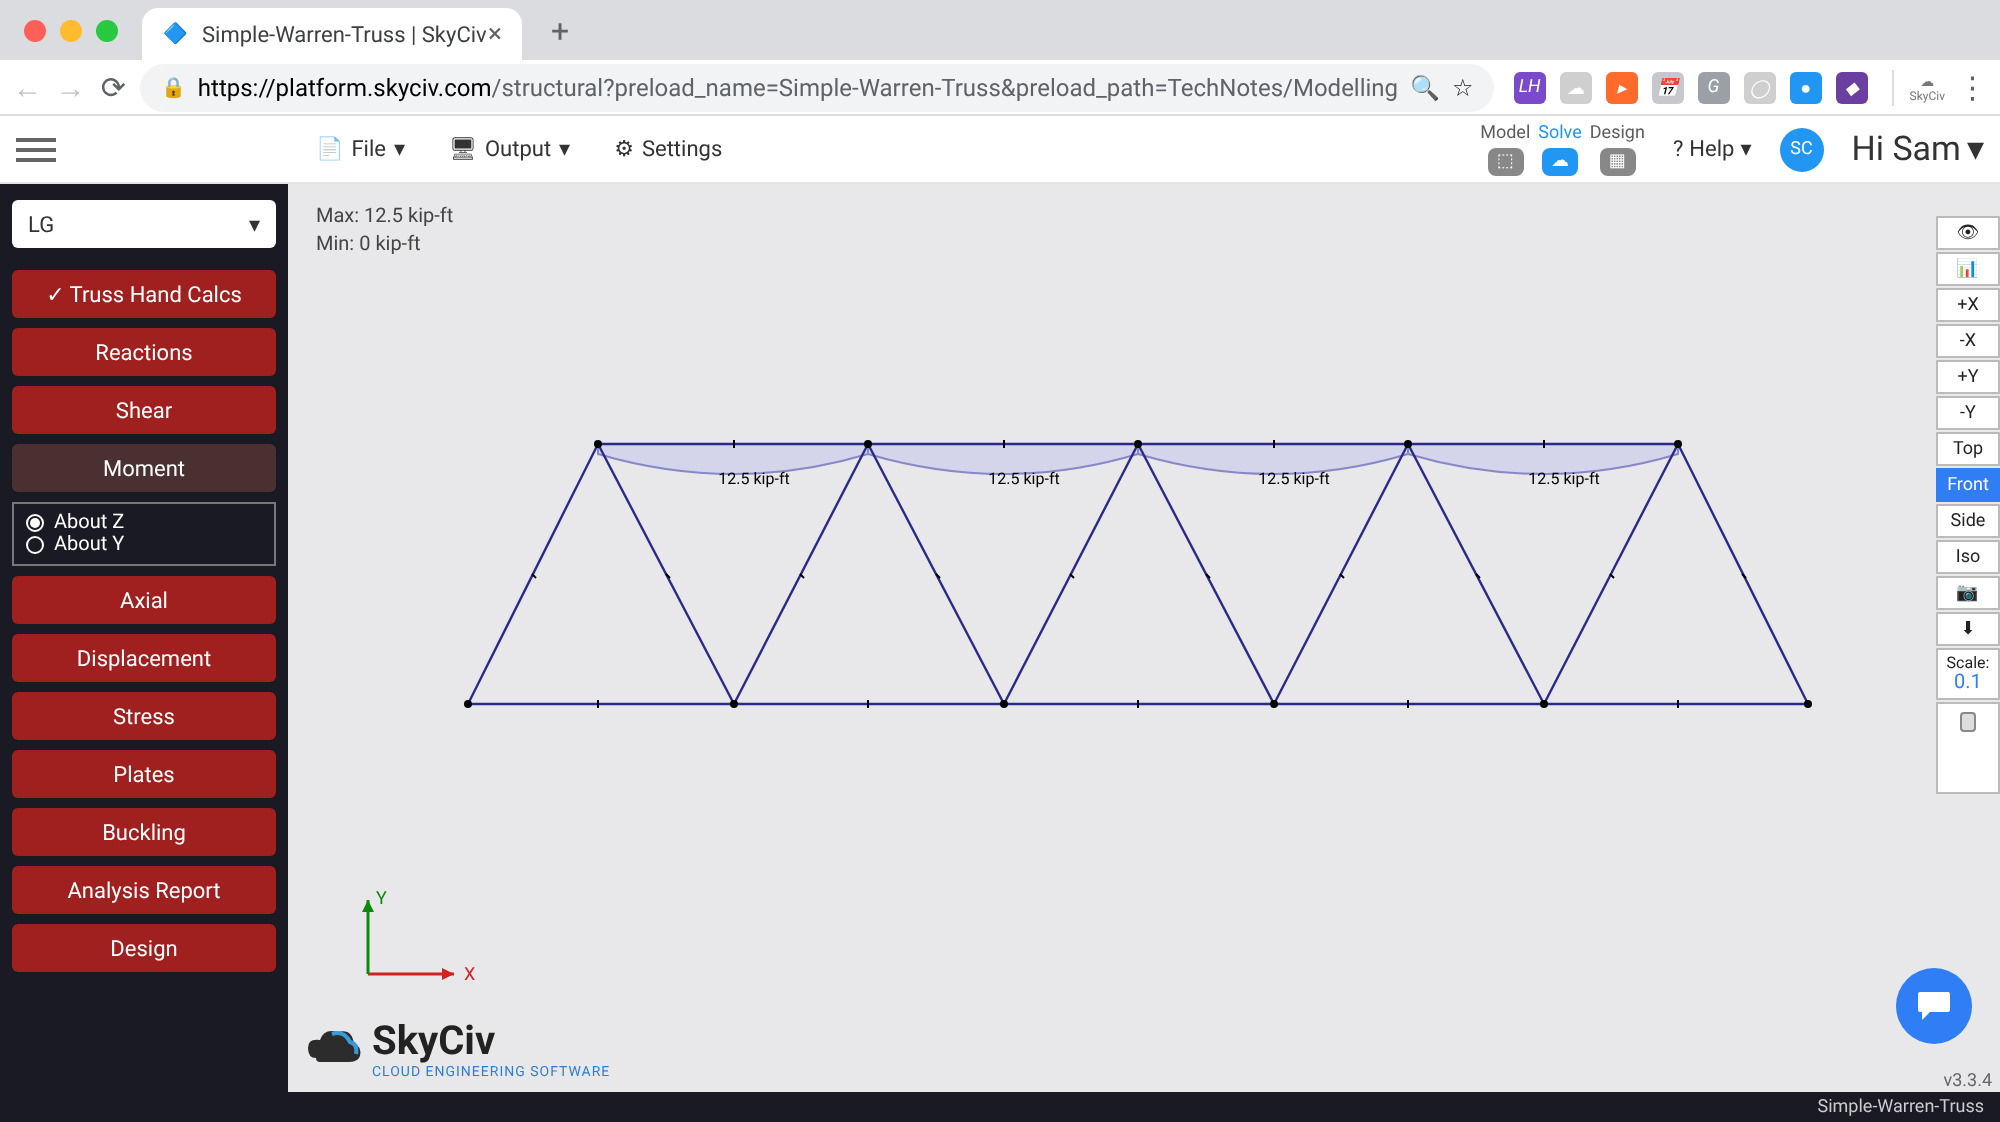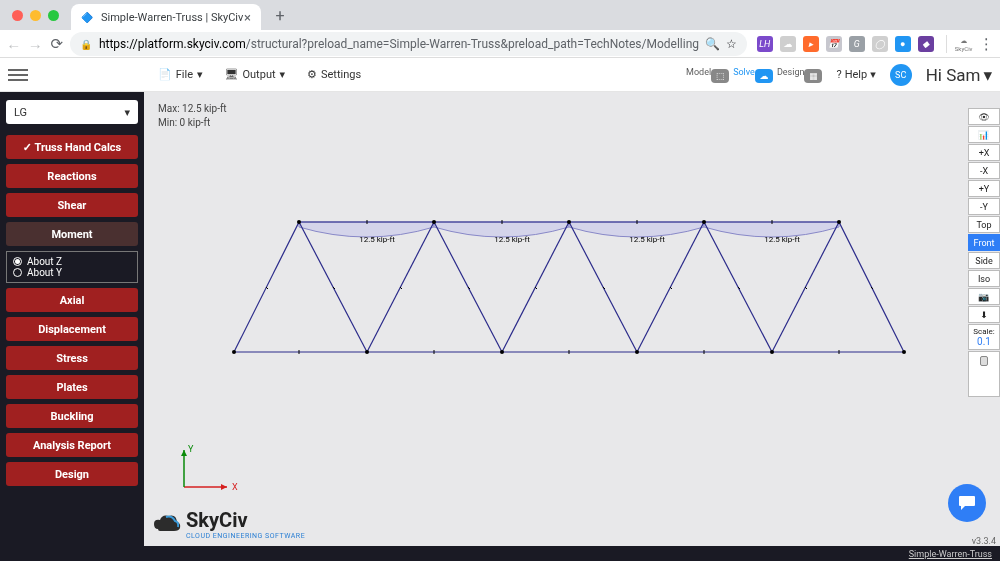--- a/index.html
+++ b/index.html
@@ -28,33 +28,33 @@
 
 
 .app-topbar{height:34px;border-bottom:1px solid #e5e5e5;display:flex;align-items:center;padding:0 8px;}
 .hamburger{width:20px;display:flex;flex-direction:column;gap:3px;margin-right:130px;}
 .hamburger span{height:2px;background:#666;}
 .top-menu{display:flex;gap:22px;align-items:center;}
 .menu-item{display:flex;align-items:center;gap:4px;font-size:11px;color:#333;cursor:pointer;}
 .menu-item .mi-icon{font-size:11px;}
 .topbar-right{margin-left:auto;display:flex;align-items:center;gap:14px;}
 .mode-tabs{display:flex;gap:4px;align-items:center;}
-.mode-tab{display:flex;font-size:9px;color:#5c5c5c;}
+.mode-tab{display:flex;flex-direction:column;align-items:center;font-size:9px;color:#5c5c5c;}
 .mode-tab.active{color:#2196f3;}
 .mode-ico{width:18px;height:14px;border-radius:4px;background:#888;margin-top:2px;display:flex;align-items:center;justify-content:center;font-size:9px;color:#fff;}
 .mode-tab.active .mode-ico{background:#2196f3;}
 .help-pill{font-size:11px;color:#333;display:flex;align-items:center;gap:3px;}
 .avatar{width:22px;height:22px;border-radius:50%;background:#2196f3;color:#fff;font-size:9px;display:flex;align-items:center;justify-content:center;}
 .user-name{font-size:17px;color:#333;display:flex;align-items:center;gap:3px;}
 
 
 .app-body{display:flex;height:calc(561px - 58px - 34px - 15px);}
 .sidebar{width:144px;background:#1a1a24;padding:8px 6px;display:flex;flex-direction:column;gap:5px;overflow:hidden;}
 .sb-select{height:24px;background:#fff;border-radius:3px;font-size:11px;display:flex;align-items:center;padding:0 8px;color:#333;justify-content:space-between;margin-bottom:6px;}
-.sb-btn{height:24px;background:#a02020;color:#fff;border-radius:3px;font-size:11px;display:flex;align-items:center;justify-content:center;cursor:pointer;font-weight:bold;}
+.sb-btn{height:24px;background:#a02020;color:#fff;border-radius:3px;font-size:11px;display:flex;align-items:center;justify-content:center;cursor:pointer;}
 .sb-btn.selected{background:#4a3030;}
 .sb-radio-group{border:1px solid #777;padding:4px 6px;}
 .sb-radio{display:flex;align-items:center;gap:5px;font-size:10px;color:#fff;}
 .sb-radio .r{width:9px;height:9px;border:1px solid #fff;border-radius:50%;}
 .sb-radio.sel .r::after{content:"";display:block;width:5px;height:5px;background:#fff;border-radius:50%;margin:1px;}
 
 .canvas-wrap{flex:1;position:relative;background:#e8e8ea;}
 .canvas-info{position:absolute;top:10px;left:14px;font-size:10px;color:#444;line-height:1.4;}
 .truss-svg{position:absolute;inset:0;width:100%;height:100%;}
 .axis-indicator{position:absolute;left:28px;bottom:44px;}
@@ -67,21 +67,21 @@
 
 .right-toolbar{position:absolute;right:0;top:16px;width:32px;display:flex;flex-direction:column;gap:1px;}
 .rt-btn{height:17px;background:#fff;border:1px solid #bbb;font-size:9px;display:flex;align-items:center;justify-content:center;color:#222;cursor:pointer;}
 .rt-btn.active{background:#2f7ef6;color:#fff;border-color:#2f7ef6;}
 .rt-scale{background:#fff;border:1px solid #bbb;text-align:center;font-size:8px;padding:2px 0;color:#222;}
 .rt-scale .sv{color:#2f7ef6;font-size:10px;}
 .rt-slider{background:#fff;border:1px solid #bbb;height:46px;display:flex;justify-content:center;align-items:flex-start;padding-top:4px;}
 .rt-thumb{width:8px;height:10px;background:#ddd;border:1px solid #888;border-radius:2px;}
 
 
-.footer{height:15px;background:#1a1a24;color:#ccc;font-size:9px;display:flex;align-items:center;justify-content:flex-end;padding:0 8px;text-decoration:underline;}
+.footer{height:15px;background:#1a1a24;color:#ccc;font-size:9px;display:flex;align-items:center;justify-content:flex-end;padding:0 8px;}
 </style>
 </head>
 <body>
 
 <div class="browser-chrome">
   <div class="tab-strip">
     <div class="traffic-lights">
       <div class="tl red"></div>
       <div class="tl yellow"></div>
       <div class="tl green"></div>

